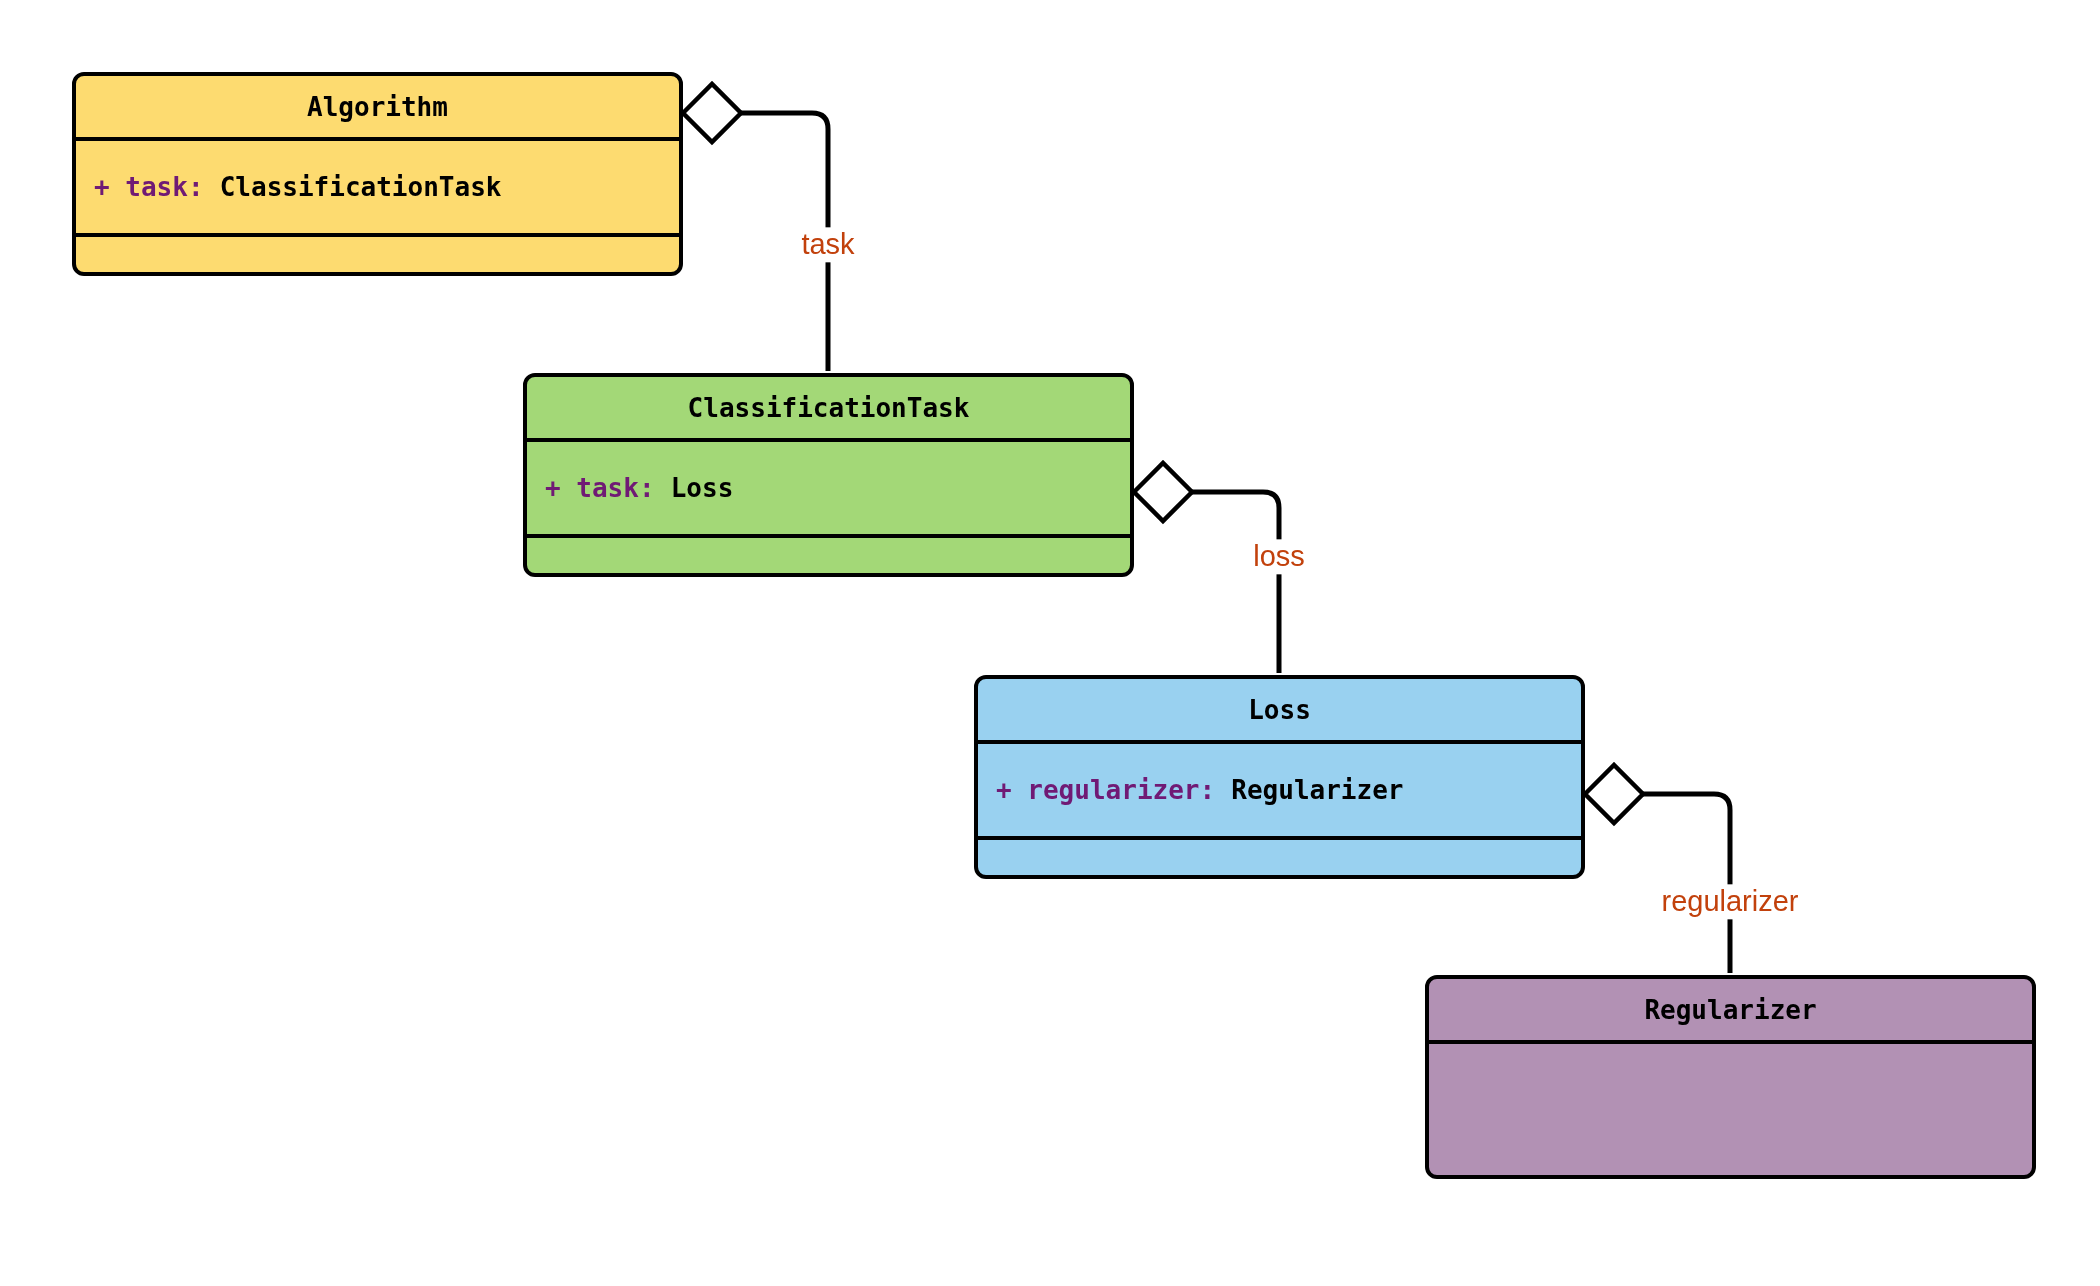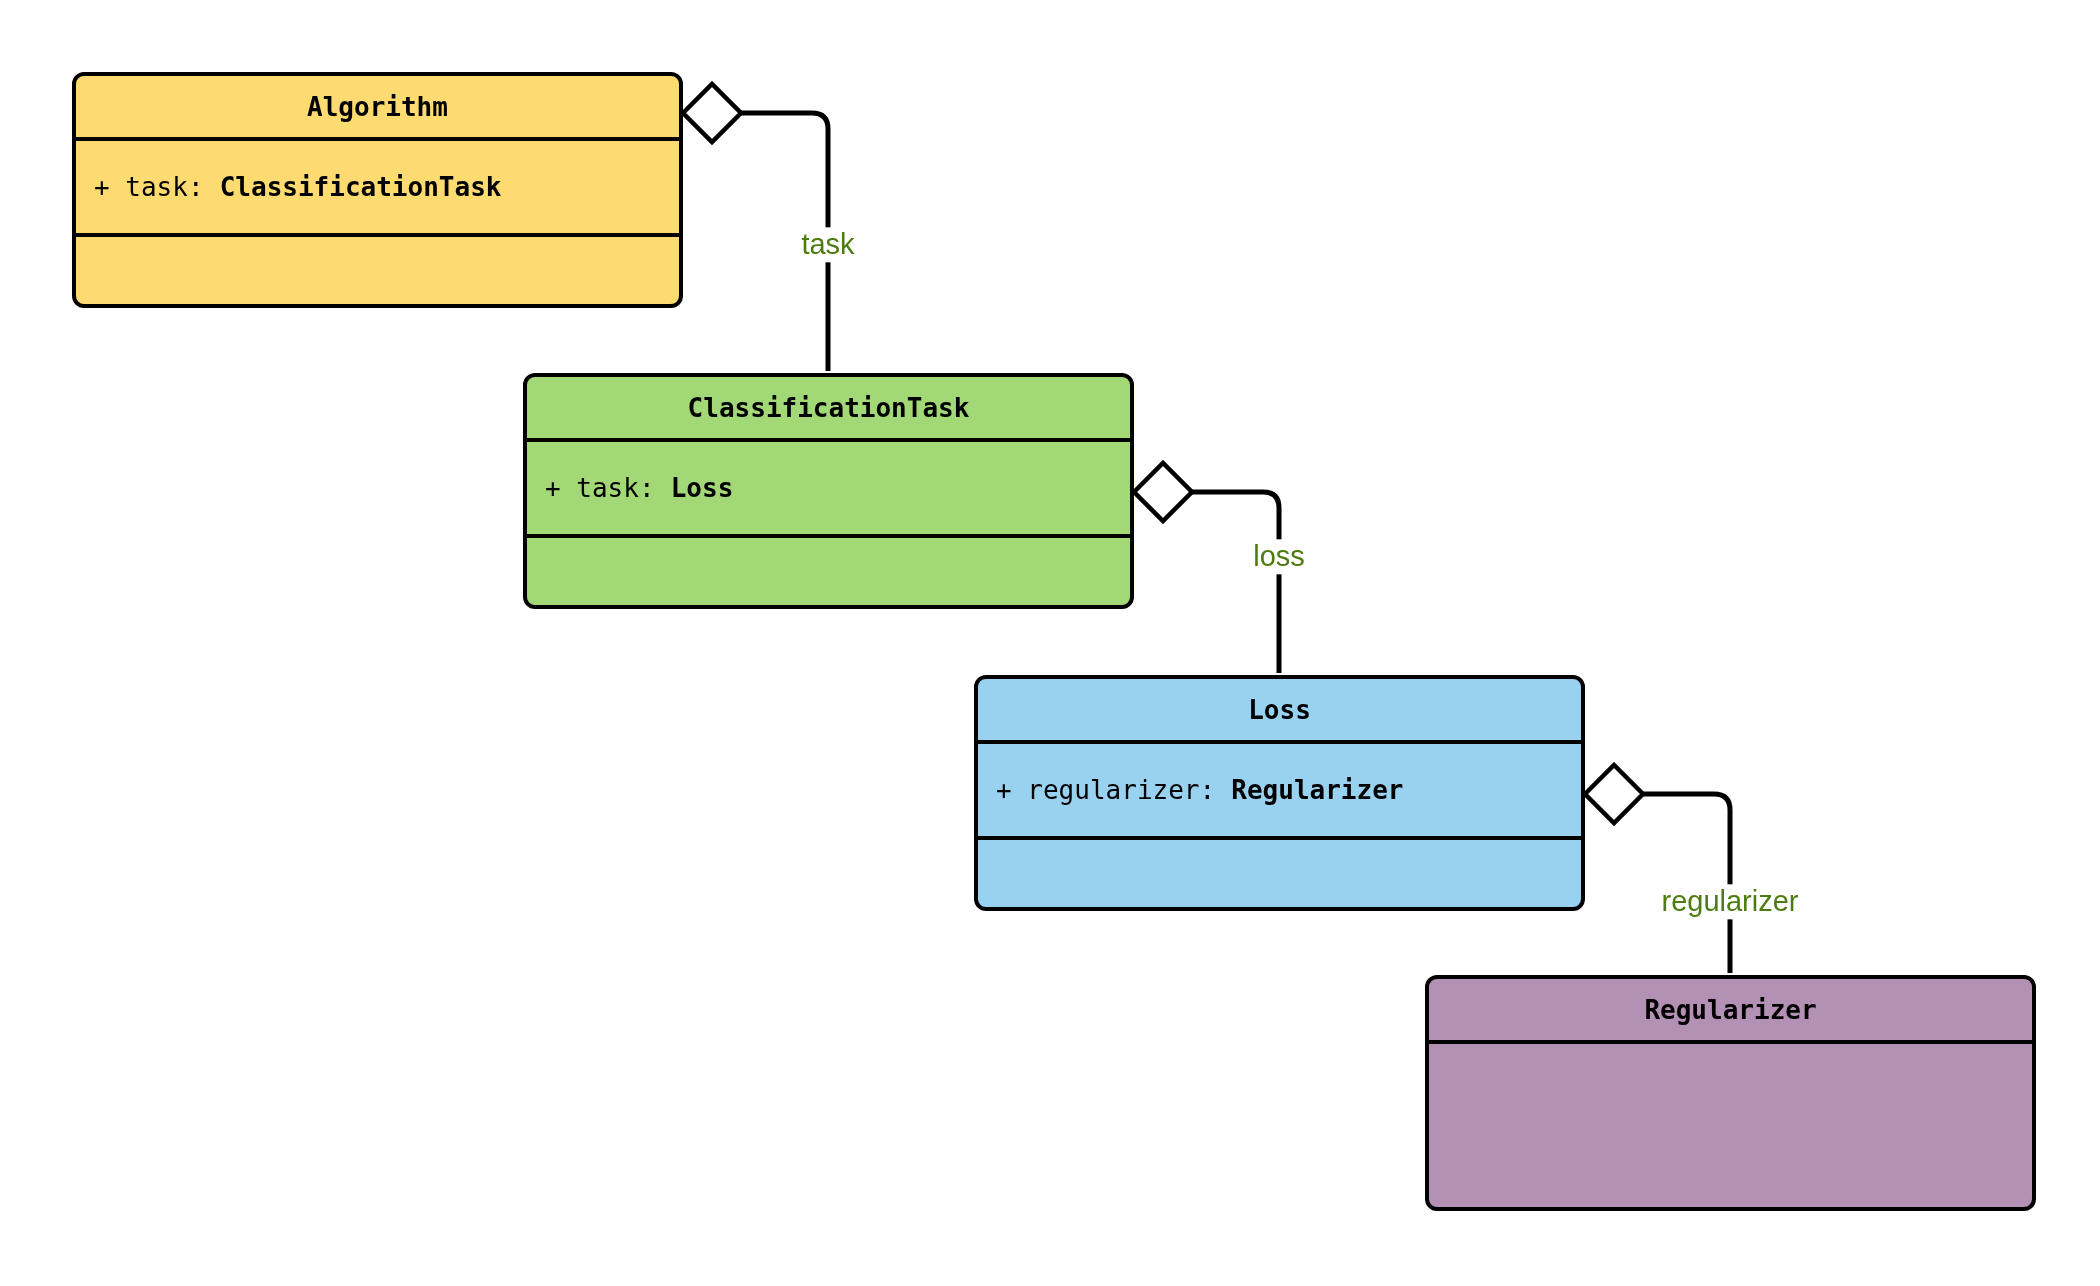--- a/index.html
+++ b/index.html
@@ -1,43 +1,43 @@
 <!DOCTYPE html>
 <html><head>
 <meta charset="utf-8">
 <style>
   html,body{margin:0;padding:0;}
   body{background:#ffffff;font-family:"DejaVu Sans Mono", monospace;}
   .canvas{position:relative;width:2100px;height:1286px;background:#ffffff;overflow:hidden;}
   .connectors{position:absolute;left:0;top:0;width:2100px;height:1286px;}
 
   .uml-class{
-    position:absolute;width:611px;height:236px;box-sizing:border-box;
+    position:absolute;width:611px;height:204px;box-sizing:border-box;
     border:4px solid #000;border-radius:12px;overflow:hidden;
     display:flex;flex-direction:column;justify-content:flex-end;
   }
   .uml-title{
     height:61px;border-bottom:4px solid #000;flex:0 0 auto;
     display:flex;align-items:center;justify-content:center;
     font-weight:bold;font-size:26px;color:#000;
   }
   .uml-attrs{
     height:92px;border-bottom:4px solid #000;flex:0 0 auto;
     display:flex;align-items:center;
     padding-left:18px;font-size:26px;
   }
   .uml-methods{flex:1 1 auto;}
-  .attr-name{color:#000000;font-weight:normal;white-space:pre;}
+  .attr-name{color:#701a75;font-weight:bold;white-space:pre;}
   .attr-type{color:#000;font-weight:bold;margin-left:0.62em;}
 
   .edge-label{
     position:absolute;transform:translate(-50%,-50%);
     background:#ffffff;padding:1px 7px;
     font-family:"Liberation Sans", sans-serif;
-    font-size:29px;color:#4d7c0f;line-height:1.15;
+    font-size:29px;color:#c2410c;line-height:1.15;
   }
 
   .rel-line{fill:none;stroke:#000;stroke-width:5;}
   .rel-diamond{fill:#ffffff;stroke:#000;stroke-width:4.5;stroke-linejoin:miter;}
 
   
   #cls-0{left:72px;top:72px;}
   #cls-1{left:523px;top:373px;}
   #cls-2{left:974px;top:675px;}
   #cls-3{left:1425px;top:975px;}

